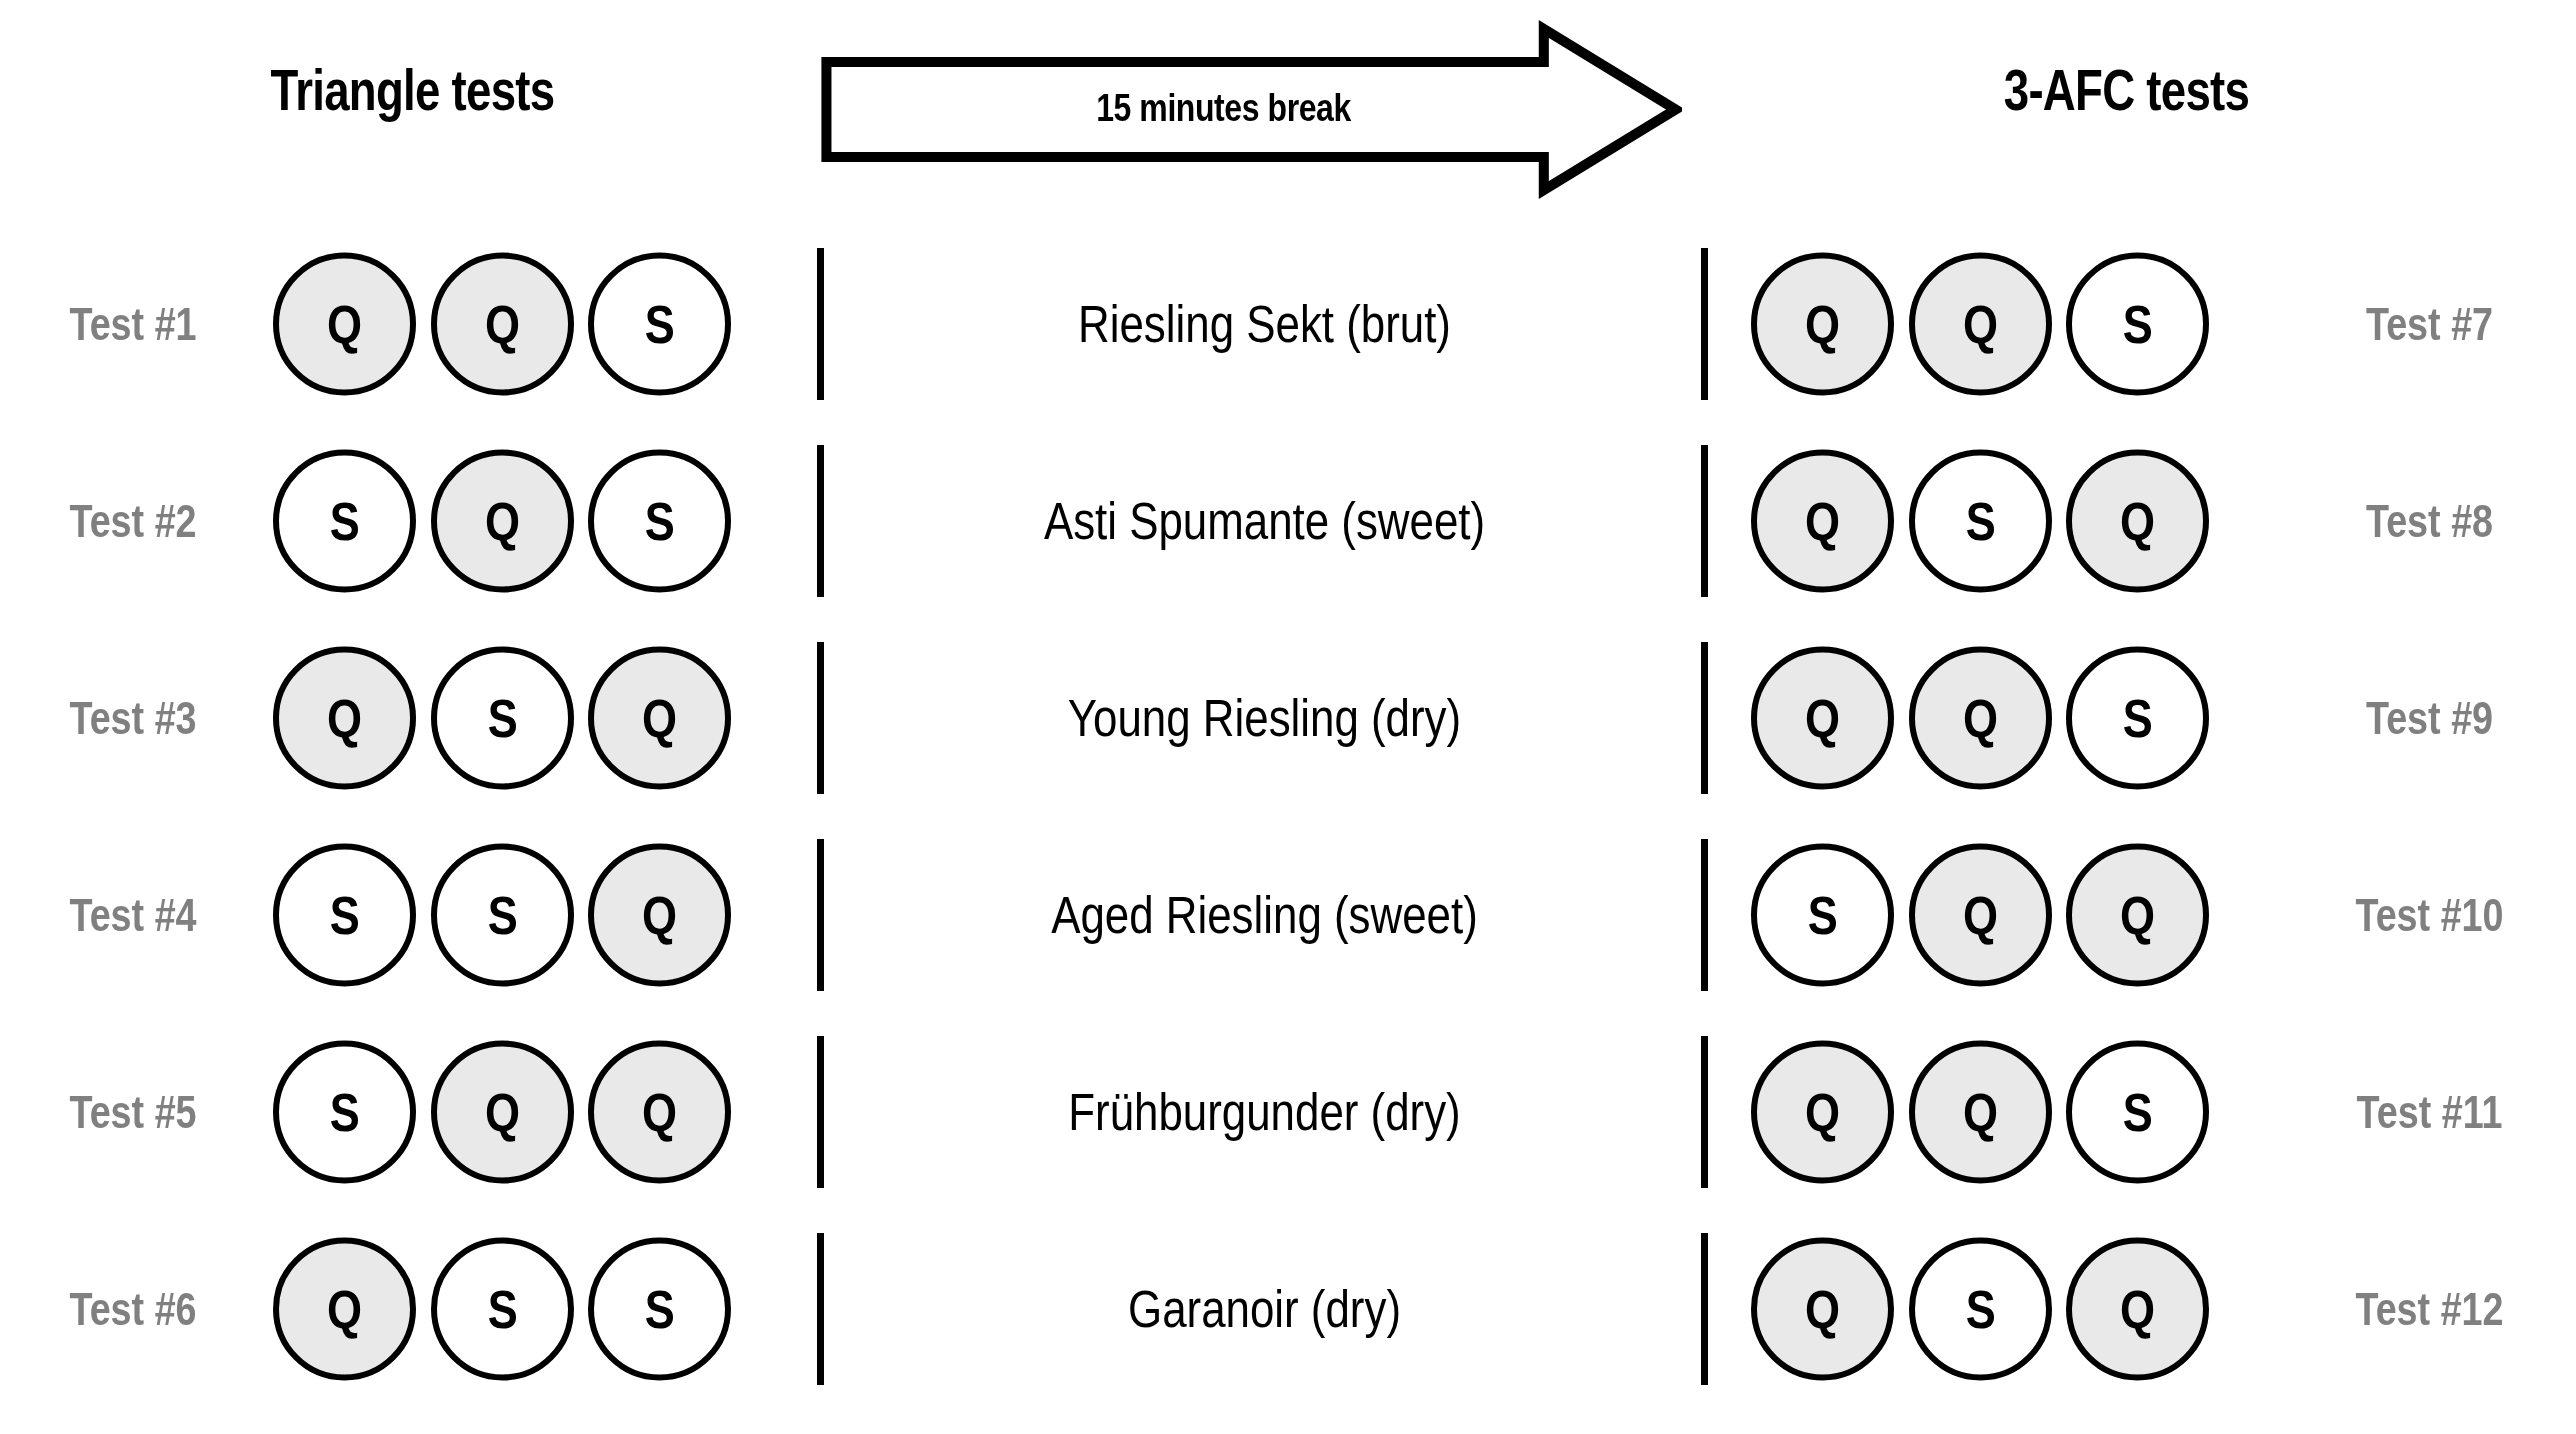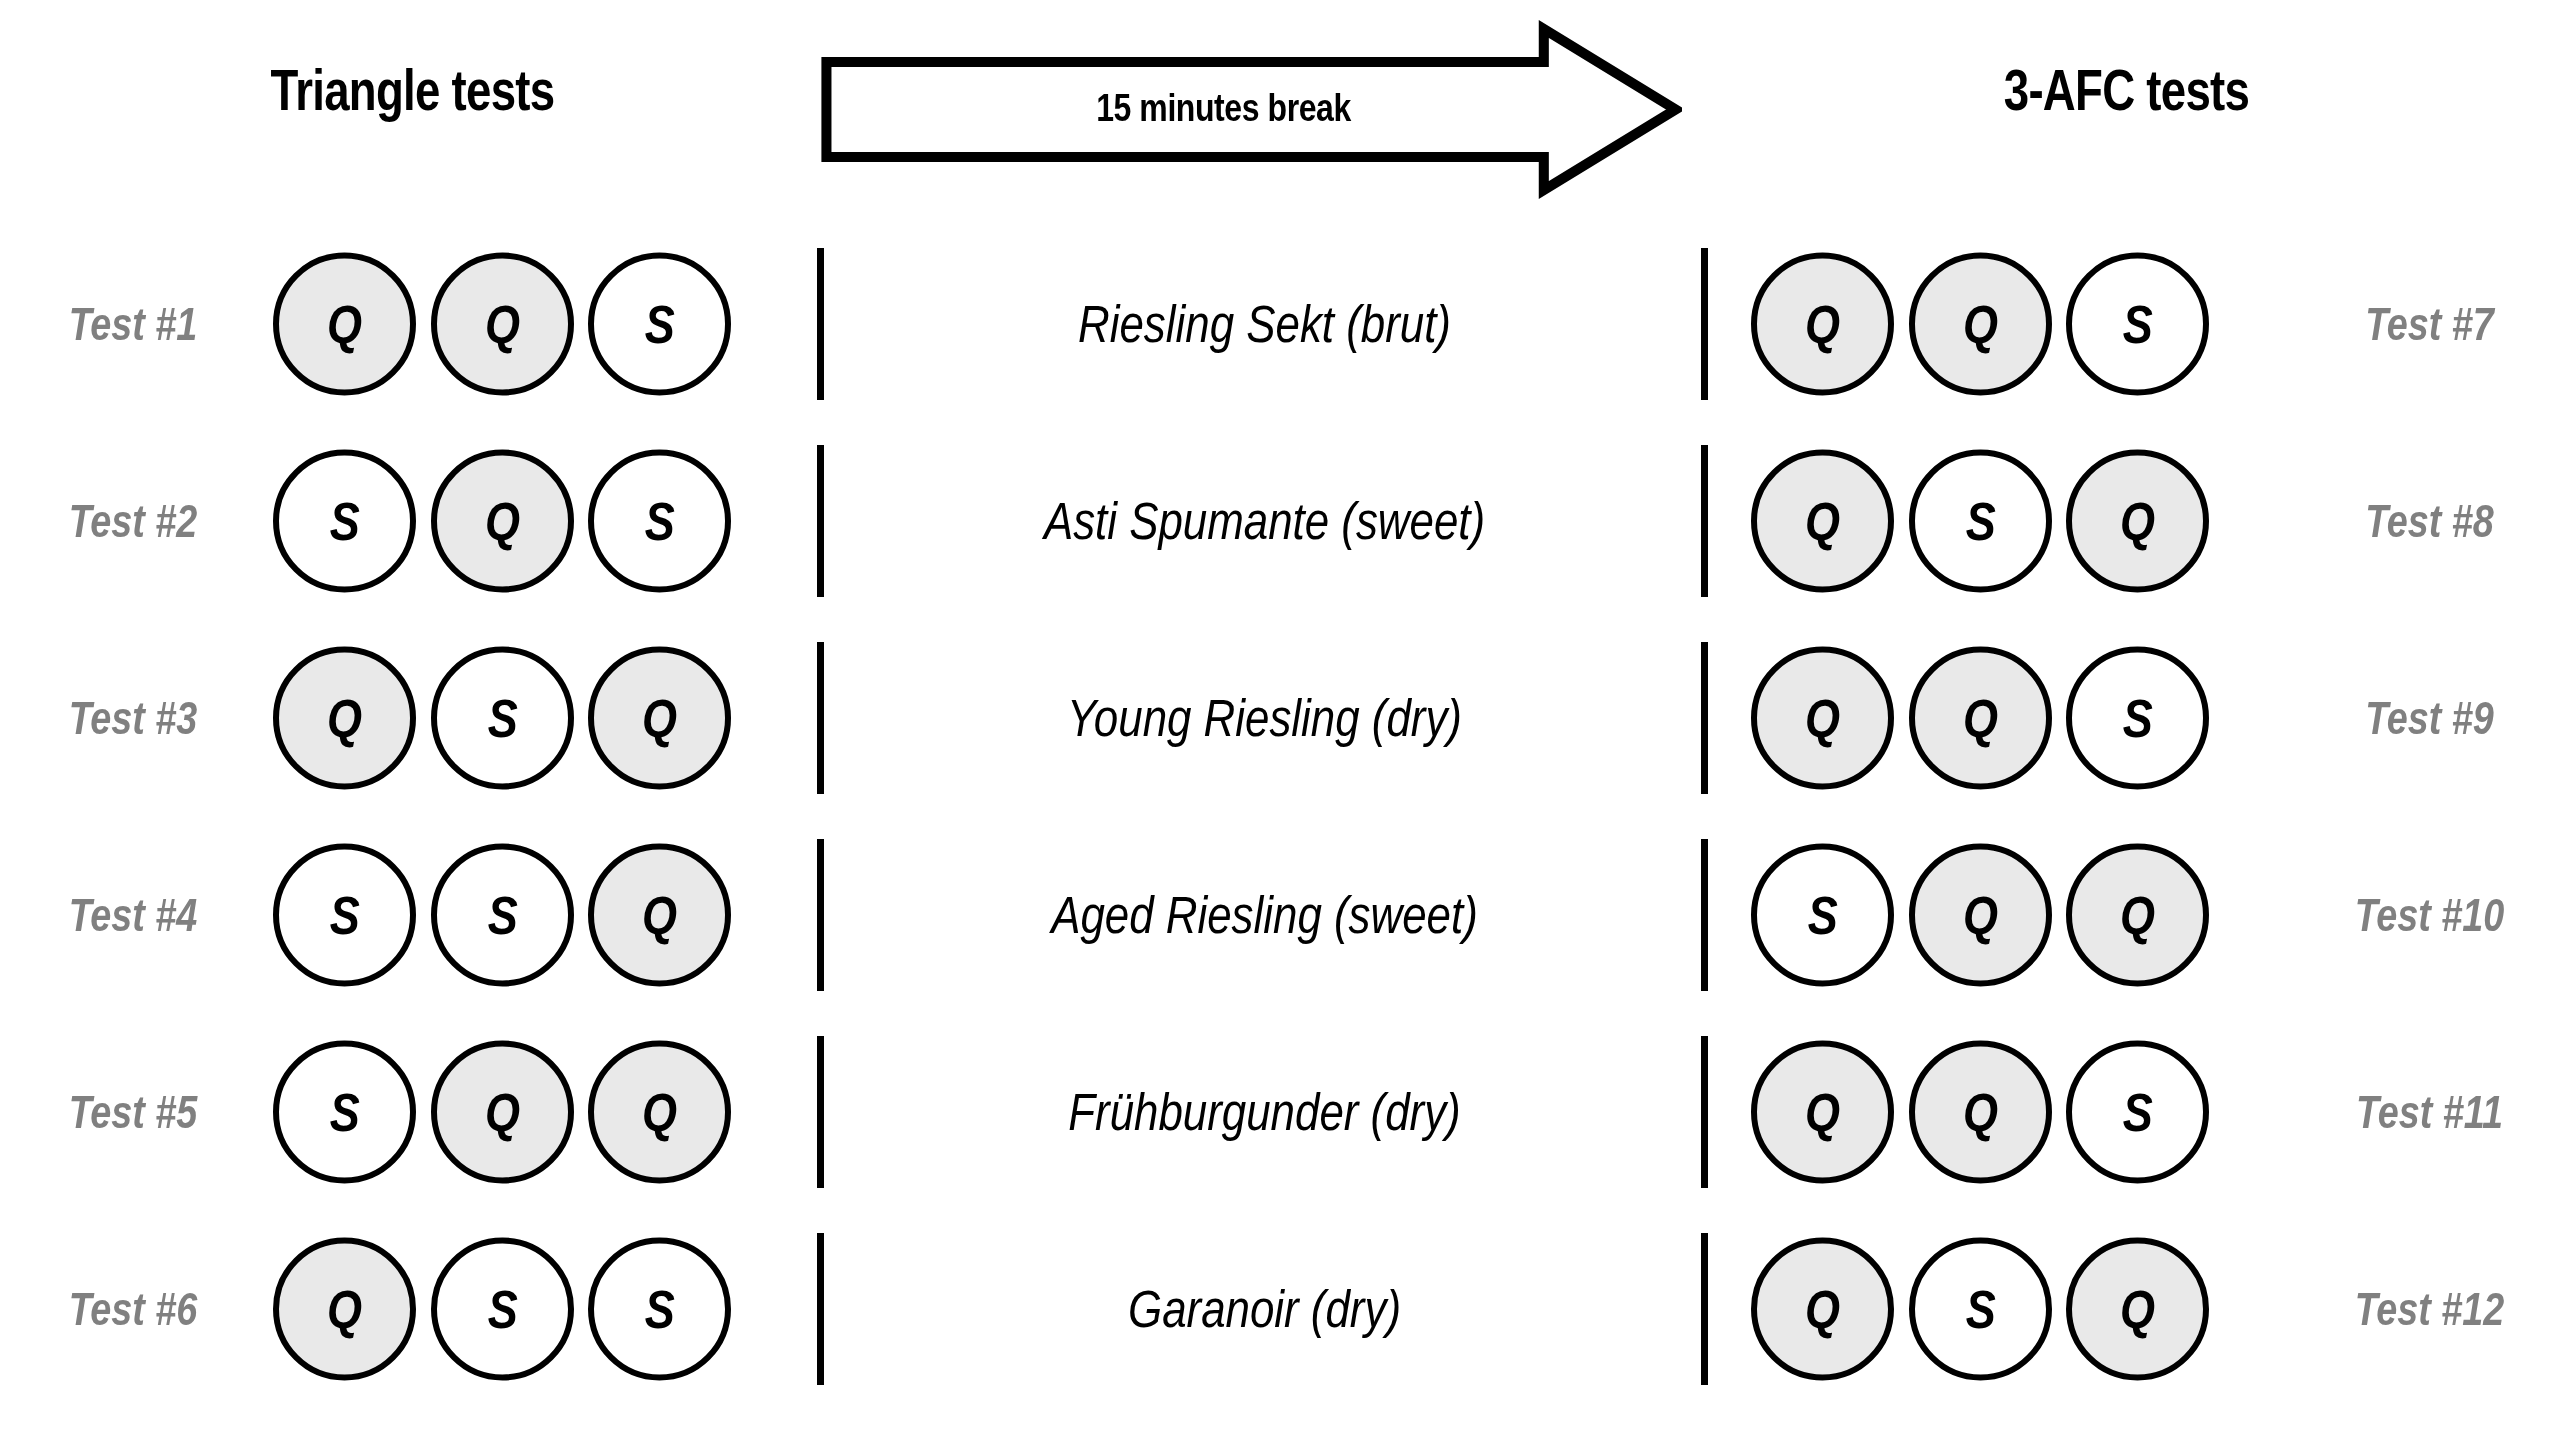--- a/index.html
+++ b/index.html
@@ -77,21 +77,20 @@
   
   .rows {
     position: absolute;
     left: 0;
     top: 225px;
     width: 2576px;
   }
   .row {
     position: relative;
     height: 197px;
-    font-style: italic;
   }
 
   
   .test-label {
     position: absolute;
     top: 50%;
     transform: translateY(-50%) scaleX(0.82);
     font-size: 46px;
     font-weight: bold;
     color: #808080;

